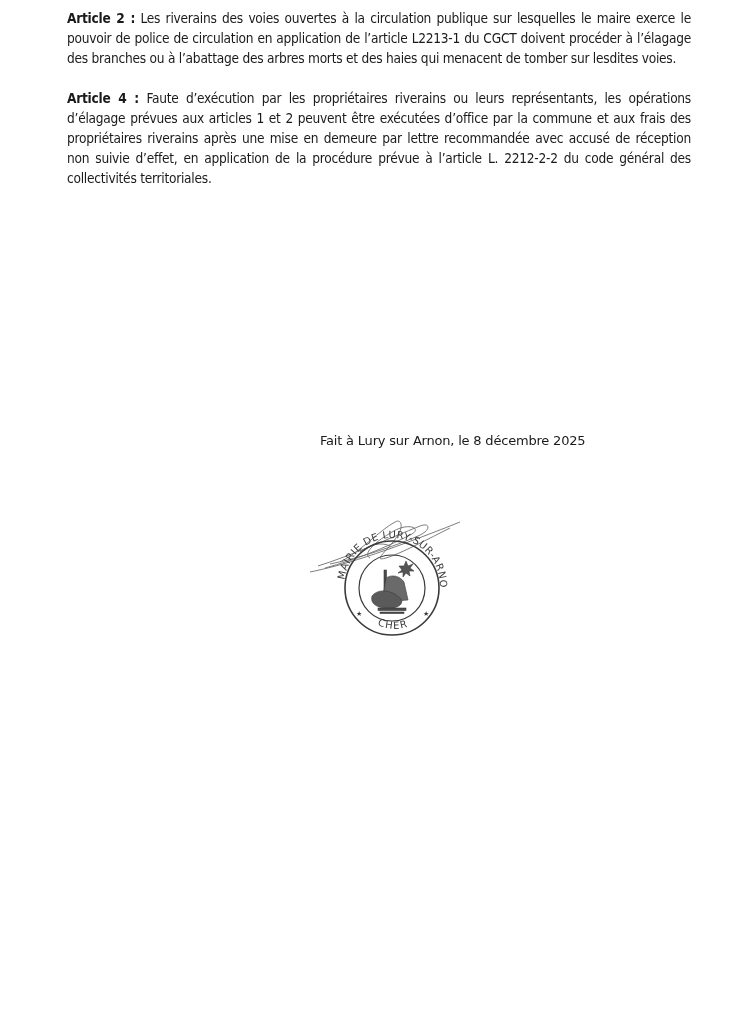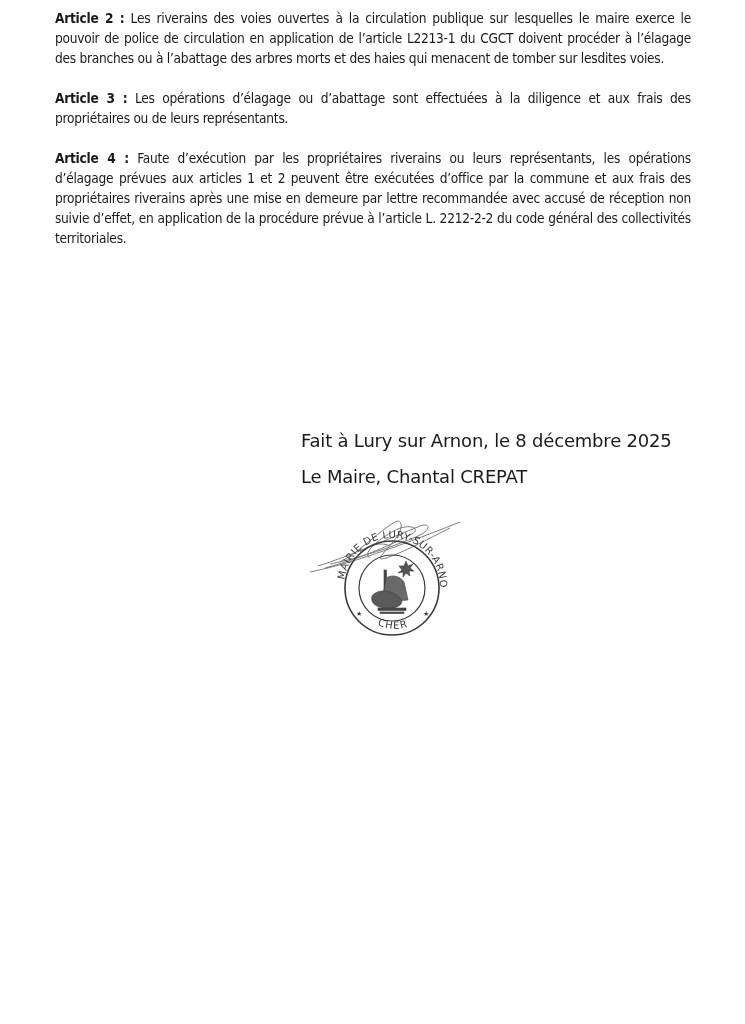--- a/index.html
+++ b/index.html
@@ -18,32 +18,32 @@
     .page {
       position: absolute;
       left: 55px;
       top: 8px;
       width: 636px;
     }
     .article {
       font-size: 13.6px;
       line-height: 20px;
       text-align: justify;
-      margin: 0 0 20px 0;
+      margin: 0 0 20px 12px;
       letter-spacing: -0.25px;
       font-stretch: condensed;
     }
     .article .label {
       font-weight: bold;
     }
     .signature-block {
       position: absolute;
-      left: 301px;
+      left: 320px;
       top: 431px;
-      font-size: 18px;
+      font-size: 13px;
       line-height: 20px;
       letter-spacing: -0.2px;
     }
     .sig-line {
       margin: 0 0 16px 0;
     }
     .stamp-area {
       position: absolute;
       left: 300px;
       top: 508px;
@@ -53,27 +53,25 @@
     .stamp-area svg {
       width: 100%;
       height: 100%;
     }
   </style>
 </head>
 <body>
 
 <div class="page">
   <p class="article"><span class="label">Article 2 :</span><span> Les riverains des voies ouvertes à la circulation publique sur lesquelles le maire exerce le pouvoir de police de circulation en application de l’article L2213-1 du CGCT doivent procéder à l’élagage des branches ou à l’abattage des arbres morts et des haies qui menacent de tomber sur lesdites voies.</span></p>
-  <p class="article"><span class="label">Article 3 :</span><span> Les opérations d’élagage ou d’abattage sont effectuées à la diligence et aux frais des propriétaires ou de leurs représentants.</span></p>
   <p class="article"><span class="label">Article 4 :</span><span> Faute d’exécution par les propriétaires riverains ou leurs représentants, les opérations d’élagage prévues aux articles 1 et 2 peuvent être exécutées d’office par la commune et aux frais des propriétaires riverains après une mise en demeure par lettre recommandée avec accusé de réception non suivie d’effet, en application de la procédure prévue à l’article L. 2212-2-2 du code général des collectivités territoriales.</span></p>
 </div>
 
 <div class="signature-block">
   <div class="sig-line">Fait à Lury sur Arnon, le 8 décembre 2025</div>
-  <div class="sig-line">Le Maire, Chantal CREPAT</div>
 </div>
 
 <div class="stamp-area">
   <svg viewBox="0 0 190 130">
     <defs>
       <path id="sealTopArc" d="M 92 78 m -48 0 a 48 48 0 1 1 96 0"></path>
       <path id="sealBottomArc" d="M 60 102 a 42 42 0 0 0 70 0"></path>
     </defs>
 
     <g fill="none" stroke="#555" stroke-width="0.9" opacity="0.85">

